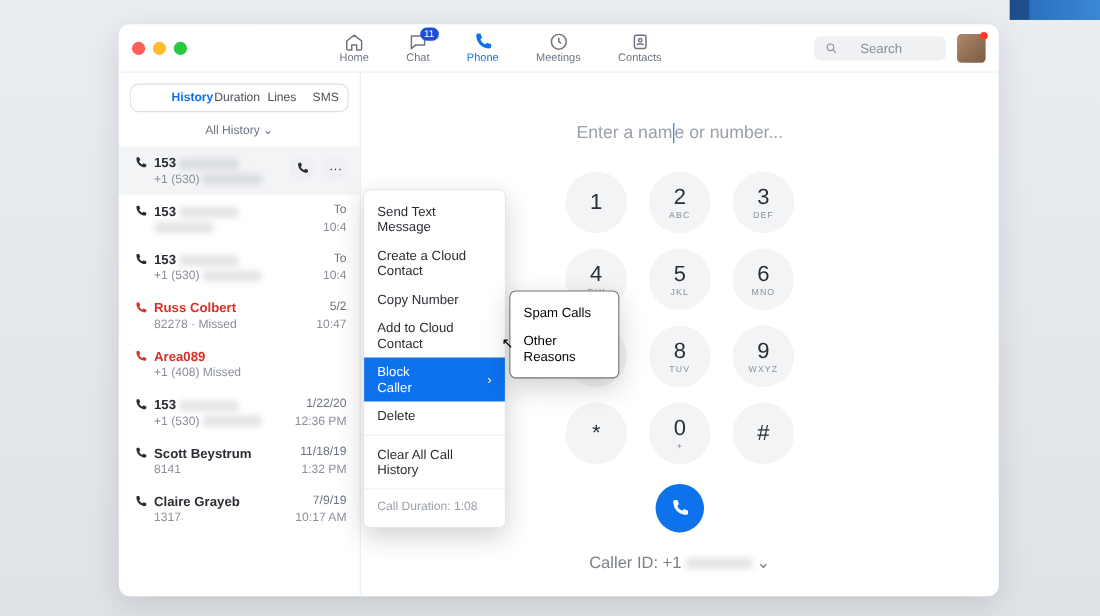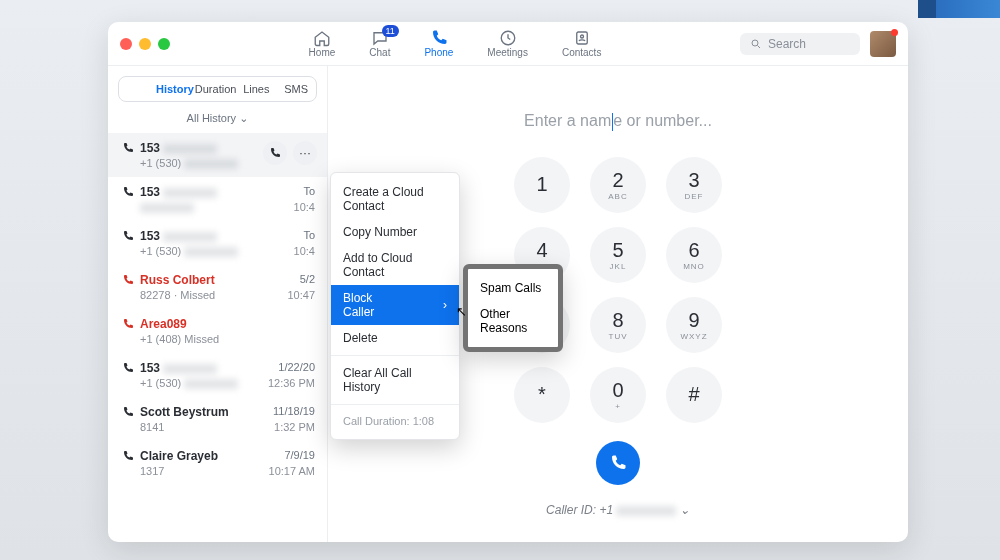--- a/index.html
+++ b/index.html
@@ -8,21 +8,21 @@
   .titlebar { height:44px; border-bottom:1px solid #eceff2; display:flex; align-items:center; padding:0 12px; }
   .traffic { display:flex; gap:7px; }
   .dot { width:12px; height:12px; border-radius:50%; }
   .dot.r{background:#ff5f57;} .dot.y{background:#febc2e;} .dot.g{background:#28c840;}
   .nav { flex:1; display:flex; justify-content:center; gap:34px; }
   .nav-item { display:flex; flex-direction:column; align-items:center; font-size:10px; color:#6b7480; cursor:pointer; }
   .nav-item.active { color:#0e72ed; }
   .nav-item .ic { height:18px; display:flex; align-items:center; justify-content:center; position:relative;}
   .badge { position:absolute; top:-4px; right:-10px; background:#1d4ed8; color:#fff; font-size:9px; padding:0 4px; border-radius:8px; line-height:12px; min-width:14px; text-align:center;}
   .search-wrap { display:flex; align-items:center; gap:10px;}
-  .search { display:flex; align-items:center; gap:6px; background:#f0f1f3; border-radius:6px; padding:4px 10px; width:120px; font-size:12px; color:#8a8f98;}
+  .search { display:flex; align-items:center; gap:20px; background:#f0f1f3; border-radius:6px; padding:4px 10px; width:120px; font-size:12px; color:#8a8f98;}
   .avatar { width:26px; height:26px; border-radius:4px; background:linear-gradient(135deg,#b08a6a,#7a5a42); position:relative;}
   .avatar::after{content:""; position:absolute; top:-2px; right:-2px; width:7px; height:7px; background:#ff3b30; border-radius:50%;}
   .body { flex:1; display:flex; min-height:0;}
   .left { width:220px; border-right:1px solid #eceff2; display:flex; flex-direction:column;}
   .seg { margin:10px 10px 6px; border:1px solid #dcdfe4; border-radius:8px; display:flex; font-size:11px; }
   .seg span{ flex:1; text-align:center; padding:6px 0; color:#4a4f57; cursor:pointer;}
   .seg span.active{ color:#0e72ed; font-weight:700;margin-left:36px; }
   .filter { text-align:center; font-size:11px; color:#6b7480; margin:4px 0 8px; cursor:pointer;}
   .list{ flex:1; overflow:hidden;}
   .row{ padding:8px 12px 8px 14px; font-size:12px; position:relative;}
@@ -39,28 +39,28 @@
   svg{display:block;}
 
   .right{ flex:1; position:relative; display:flex; flex-direction:column; align-items:center; }
   .entry{ margin-top:46px; font-size:16px; color:#9aa0a8; position:relative;}
   .entry .caret{ display:inline-block; width:1px; height:18px; background:#0e72ed; vertical-align:middle; margin-left:1px;}
   .pad{ margin-top:26px; display:grid; grid-template-columns:repeat(3,56px); grid-auto-rows:56px; gap:14px 20px;}
   .key{ width:56px; height:56px; border-radius:50%; background:#f3f4f6; display:flex; flex-direction:column; align-items:center; justify-content:center; cursor:pointer;}
   .key .n{ font-size:20px; color:#2a2e34;}
   .key .l{ font-size:8px; color:#8a8f98; letter-spacing:1px;text-align:center;}
   .callbtn{ margin-top:18px; width:44px; height:44px; border-radius:50%; background:#0e72ed; display:flex; align-items:center; justify-content:center; cursor:pointer;}
-  .cid{ margin-top:18px; font-size:12px; color:#7b8089;font-style:italic;}
+  .cid{ margin-top:18px; font-size:15px; color:#7b8089;}
 
   .menu{ position:absolute; left:330px; top:172px; width:130px; background:#fff; border-radius:6px; box-shadow:0 8px 24px rgba(0,0,0,.18); border:1px solid #e3e5e9; font-size:12px; padding:6px 0;}
   .menu .mi{ padding:6px 12px; color:#2a2e34; cursor:pointer; display:flex; justify-content:space-between; align-items:center;}
   .menu .mi.hi{ background:#0e72ed; color:#fff;gap:40px;}
   .menu hr{ border:none; border-top:1px solid #eceff2; margin:4px 0;}
   .menu .dur{ padding:6px 12px; color:#9aa0a8; font-size:11px;}
-  .submenu{ position:absolute; left:463px; top:264px; width:100px; background:#fff; border-radius:6px; box-shadow:0 8px 24px rgba(0,0,0,.18); border:5px solid #737373; font-size:12px; padding:6px 0;}
+  .submenu{ position:absolute; left:463px; top:264px; width:100px; background:#fff; border-radius:6px; box-shadow:0 8px 24px rgba(0,0,0,.18); border:1px solid #737373; font-size:12px; padding:6px 0;}
   .submenu .mi{ padding:6px 12px; cursor:pointer;}
   .cursor{ position:absolute; left:456px; top:304px; font-size:13px;}
   .thumb{ position:absolute; right:0; top:0; width:82px; height:18px; background:#2b6fbf; display:flex;}
   .thumb .a{width:18px;background:#1f4f8a;}
   .thumb .b{flex:1;background:linear-gradient(90deg,#2b6fbf,#3a87d6);}
 </style>
 </head>
 <body>
 
 <div class="thumb">
@@ -310,20 +310,23 @@
             <path d="M6 2c-1 0-2 1-2 2 0 9 7 16 16 16 1 0 2-1 2-2v-3l-5-2-2 2c-3-1-5-3-6-6l2-2-2-5H6z"></path>
           </svg>
       </div>
       <div class="cid"><span>Caller ID: +1</span> <span class="blur" style="min-width:60px"></span> ⌄</div>
     </div>
   </div>
 </div>
 
 <div class="menu" id="ctx-menu">
     <div class="mi">
+      <span>Send Text Message</span>
+    </div>
+    <div class="mi">
       <span>Create a Cloud Contact</span>
     </div>
     <div class="mi">
       <span>Copy Number</span>
     </div>
     <div class="mi">
       <span>Add to Cloud Contact</span>
     </div>
     <div class="mi hi">
       <span>Block Caller</span>

